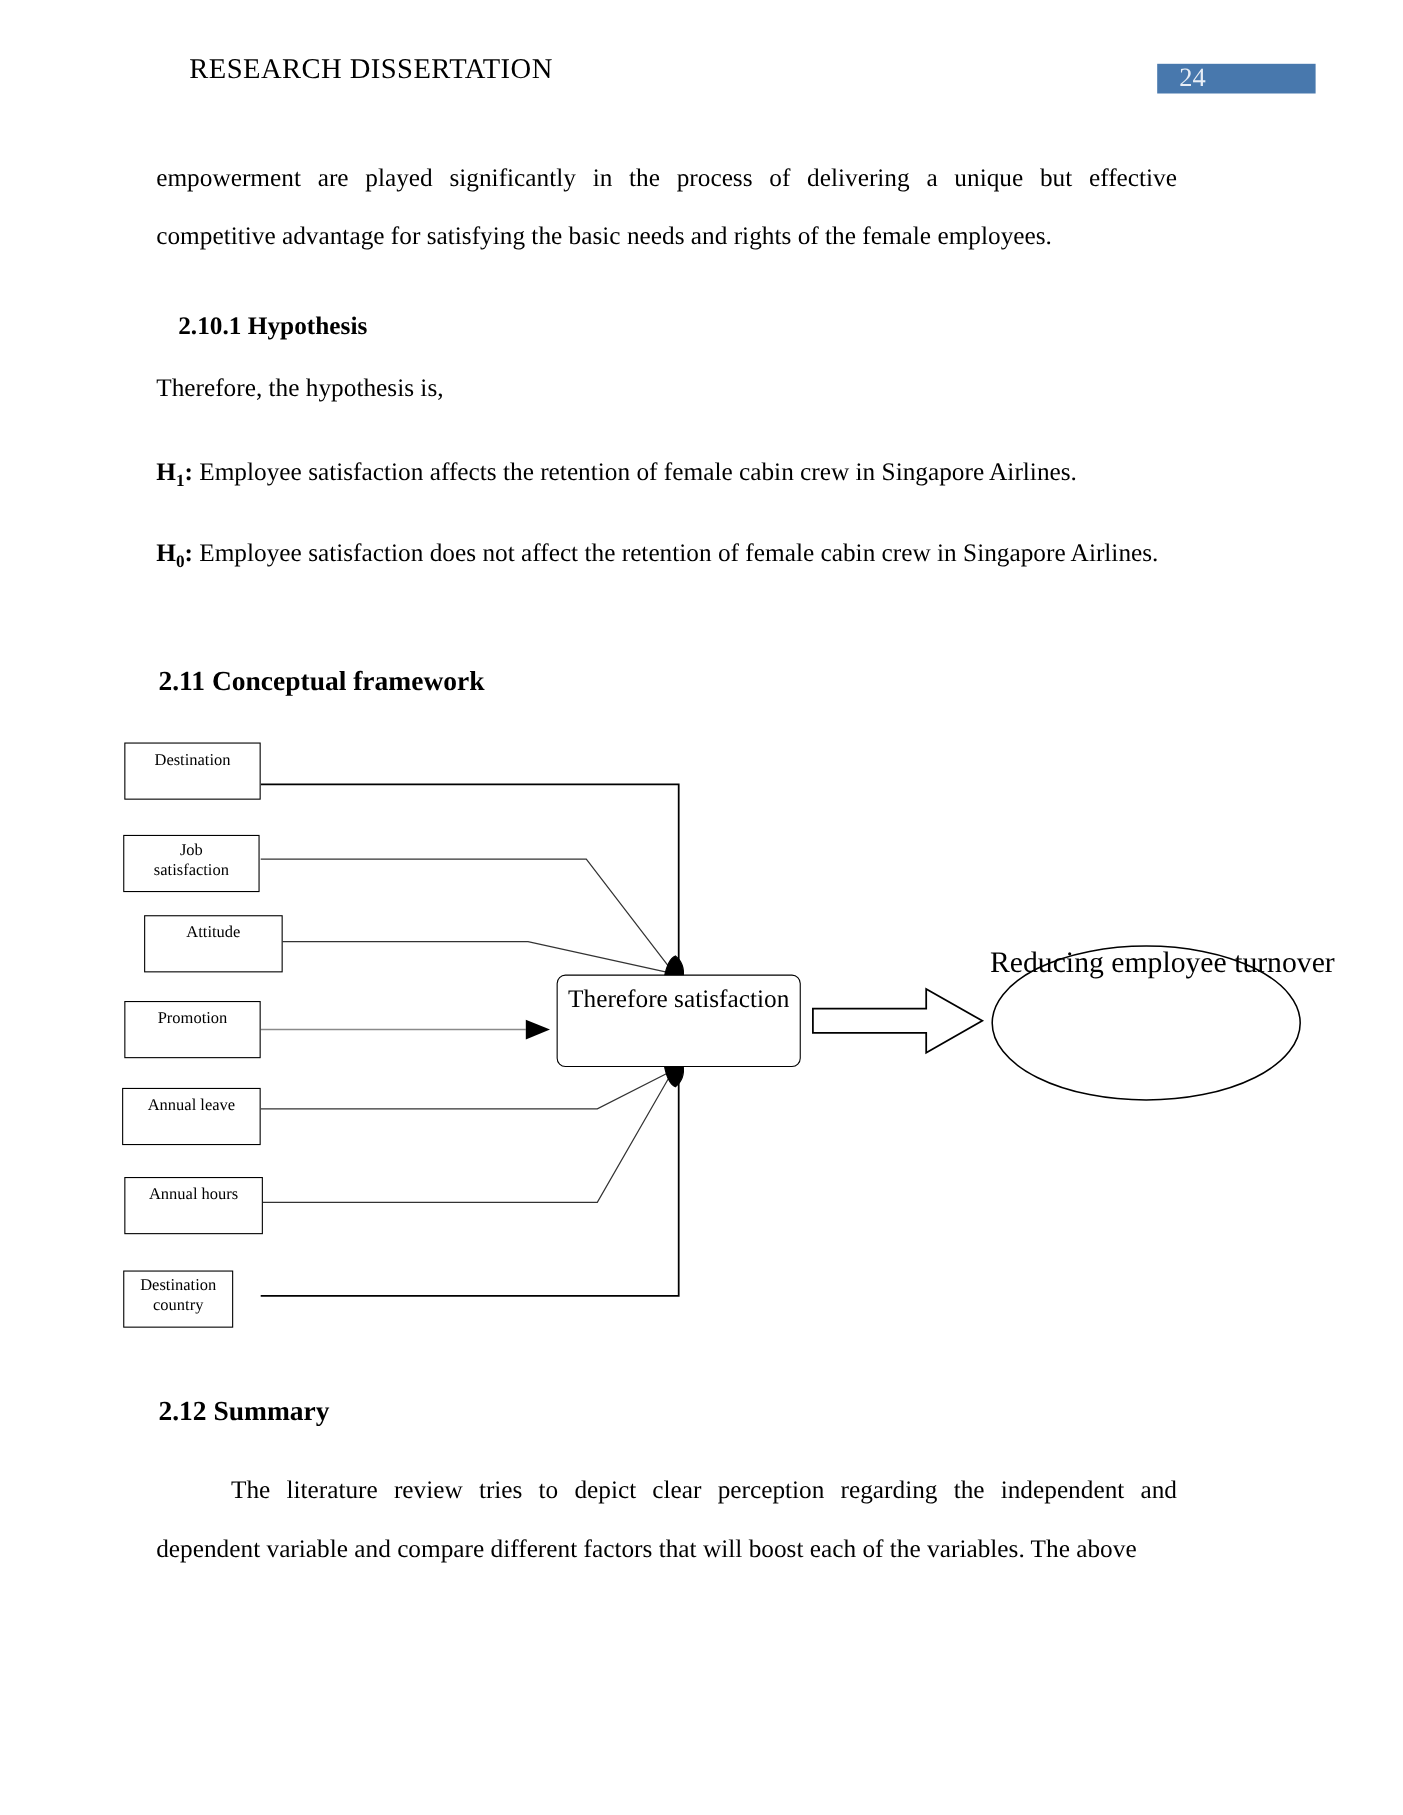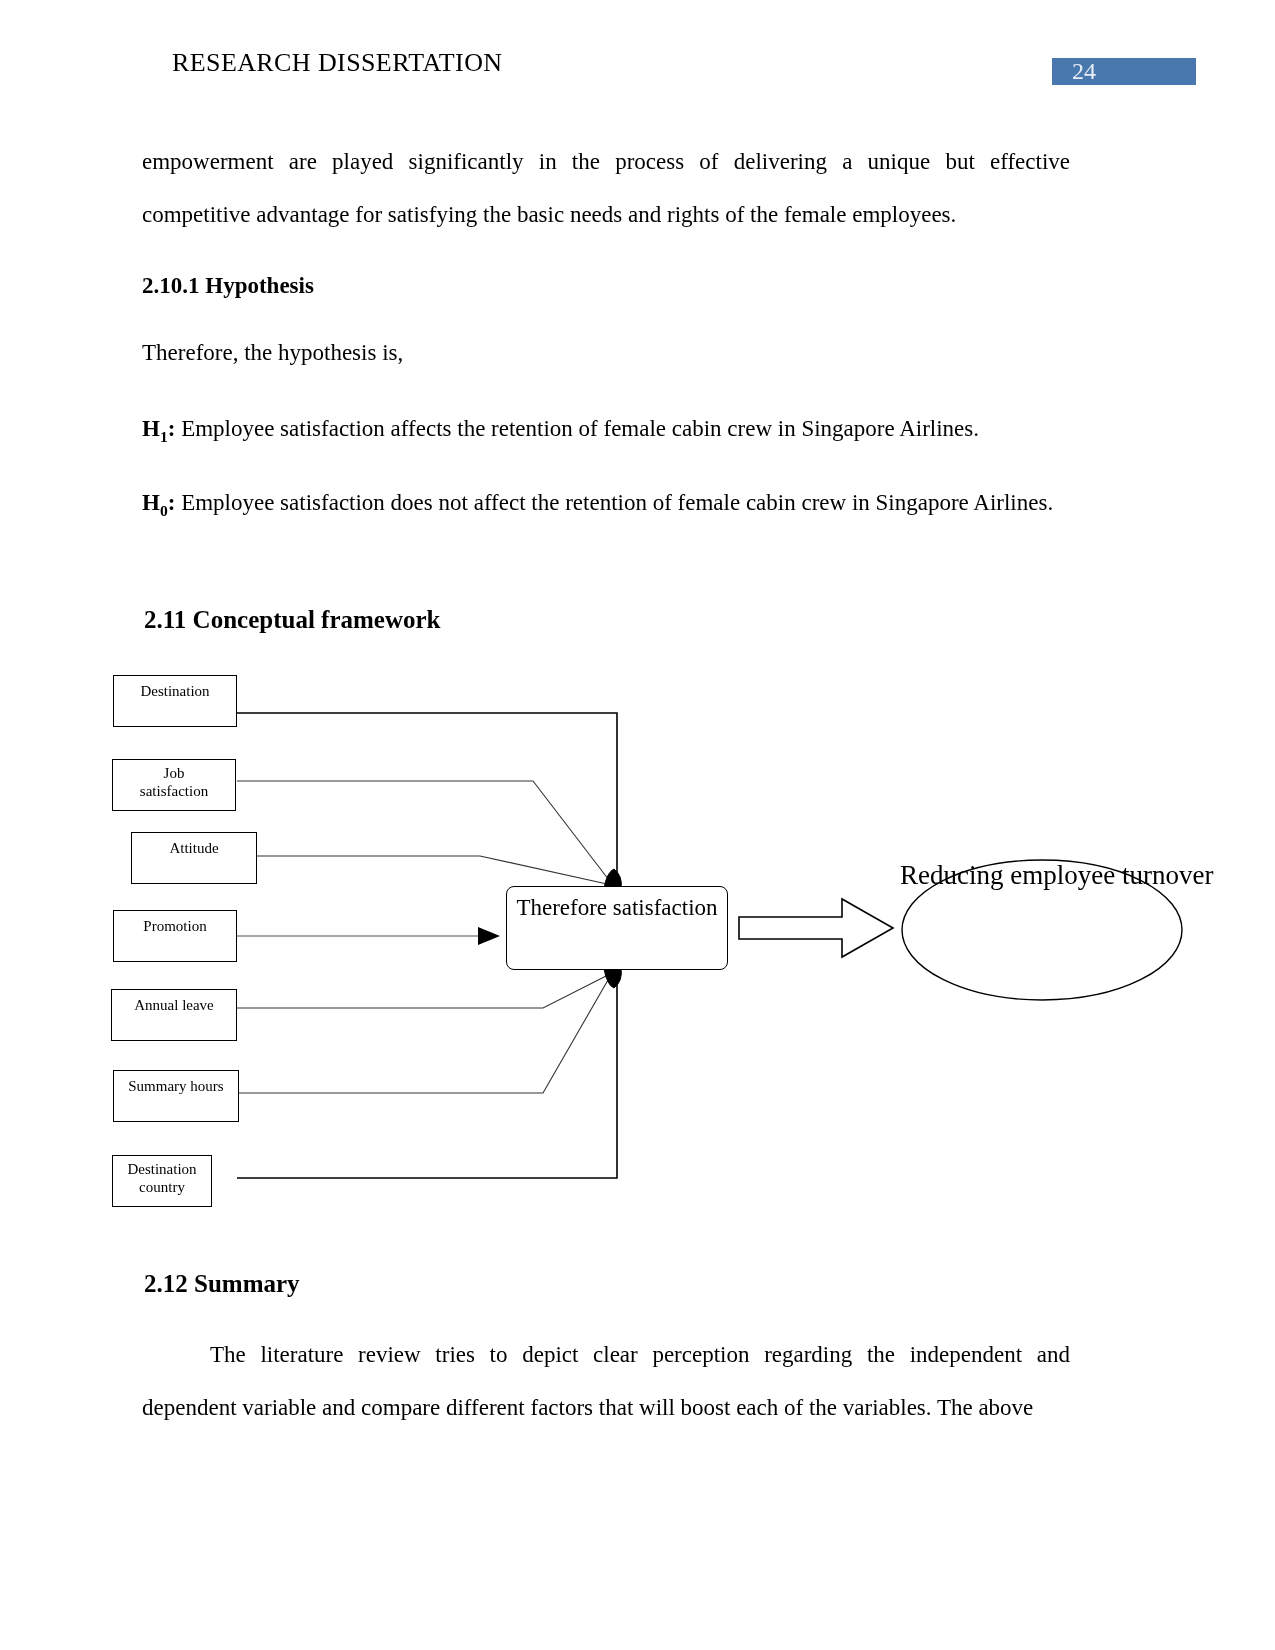--- a/index.html
+++ b/index.html
@@ -137,21 +137,21 @@
 <div class="page">
 
   <div class="header">
     <div class="header-title">RESEARCH DISSERTATION</div>
   </div>
   <div class="page-number-box"></div>
   <div class="page-number-text">24</div>
 
   <div class="body-p" style="top:135px;">empowerment are played significantly in the process of delivering a unique but effective competitive advantage for satisfying the basic needs and rights of the female employees.</div>
 
-  <div class="heading" style="top:273px;">2.10.1 Hypothesis</div>
+  <div class="heading" style="top:284px;margin-left:20px;">2.10.1 Hypothesis</div>
 
   <div class="body-p nojust" style="top:326px;">Therefore, the hypothesis is,</div>
 
   <div class="body-p nojust" style="top:402px;">
     <span class="hyp-label"><span>H</span><sub>1</sub><span>:</span></span><span> Employee satisfaction affects the retention of female cabin crew in Singapore Airlines.</span>
   </div>
 
   <div class="body-p" style="top:476px; width:928px;">
     <span class="hyp-label"><span>H</span><sub>0</sub><span>:</span></span><span> Employee satisfaction does not affect the retention of female cabin crew in Singapore Airlines.</span>
   </div>
@@ -201,21 +201,21 @@
 
   <div class="dbox" style="left:113px; top:910px; width:124px; height:52px;">
     <span>Promotion</span>
   </div>
 
   <div class="dbox" style="left:111px; top:989px; width:126px; height:52px;">
     <span>Annual leave</span>
   </div>
 
   <div class="dbox" style="left:113px; top:1070px; width:126px; height:52px;">
-    <span>Summary hours</span>
+    <span>Annual hours</span>
   </div>
 
   <div class="dbox two-line" style="left:112px; top:1155px; width:100px; height:52px;">
     <span style="white-space:pre-line;">Destination
 country</span>
   </div>
 
   <div class="central-box">
     <span>Therefore satisfaction</span>
   </div>

